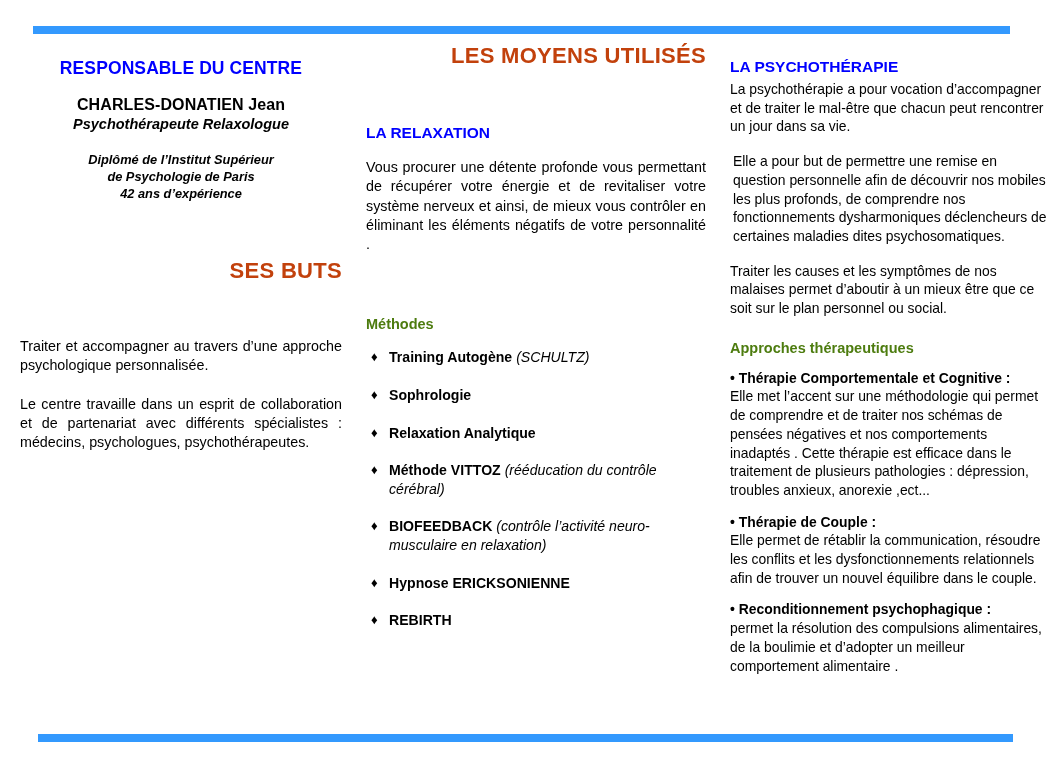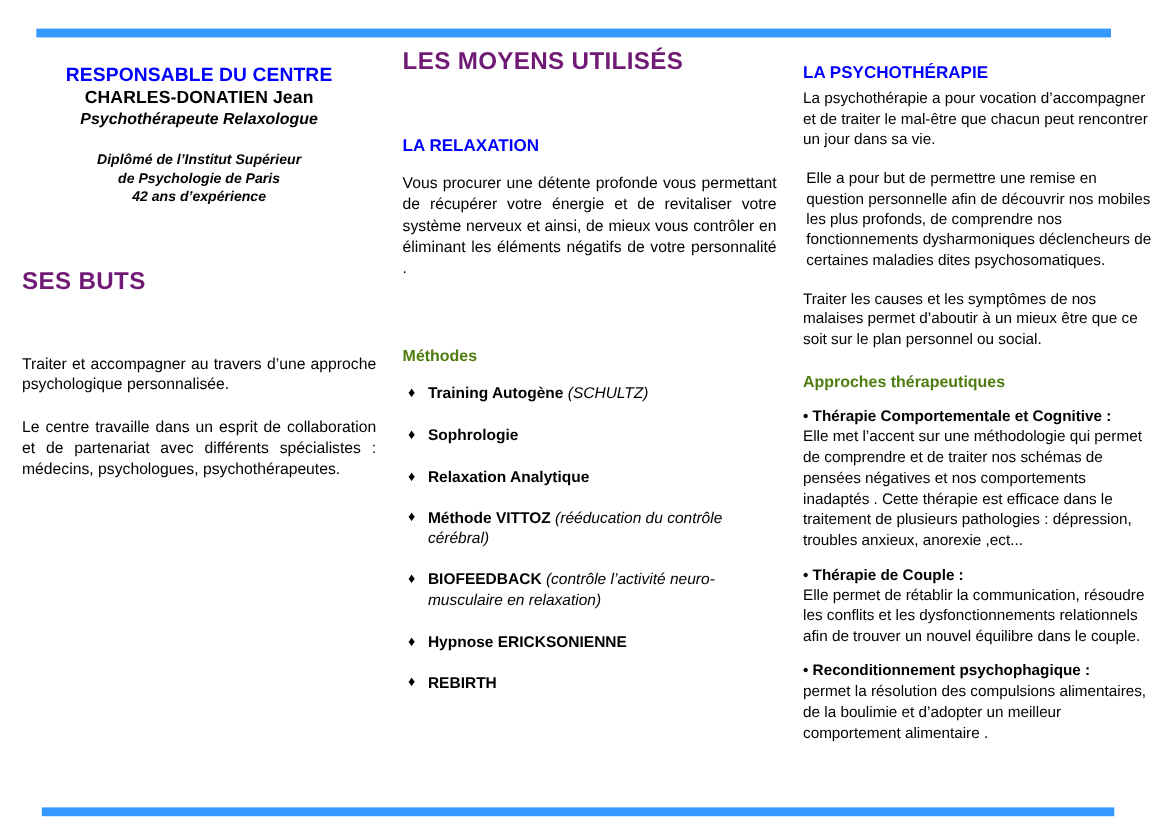--- a/index.html
+++ b/index.html
@@ -52,45 +52,45 @@
 
   
   .h-blue-center {
     color: #0000ff;
     font-weight: bold;
     font-size: 17.5px;
     text-align: center;
     letter-spacing: 0.1px;
   }
   .h-blue-big {
-    color: #701a75;
+    color: #c2410c;
     font-weight: bold;
     font-size: 22px;
-    text-align: left;
+    text-align: right;
     letter-spacing: 0.3px;
   }
   .h-blue-left {
     color: #0000ff;
     font-weight: bold;
     font-size: 15.5px;
     text-align: left;
   }
   .h-blue-sub {
     color: #4d7c0f;
     font-weight: bold;
     font-size: 14.5px;
     text-align: left;
   }
 
   
   #responsable-title { margin-top: 18px; }
 
   .name-block {
     text-align: center;
-    margin-top: 2px;
+    margin-top: 17px;
   }
   .name-line {
     font-weight: bold;
     font-size: 16px;
     letter-spacing: 0.1px;
   }
   .role-line {
     font-weight: bold;
     font-style: italic;
     font-size: 14.5px;

